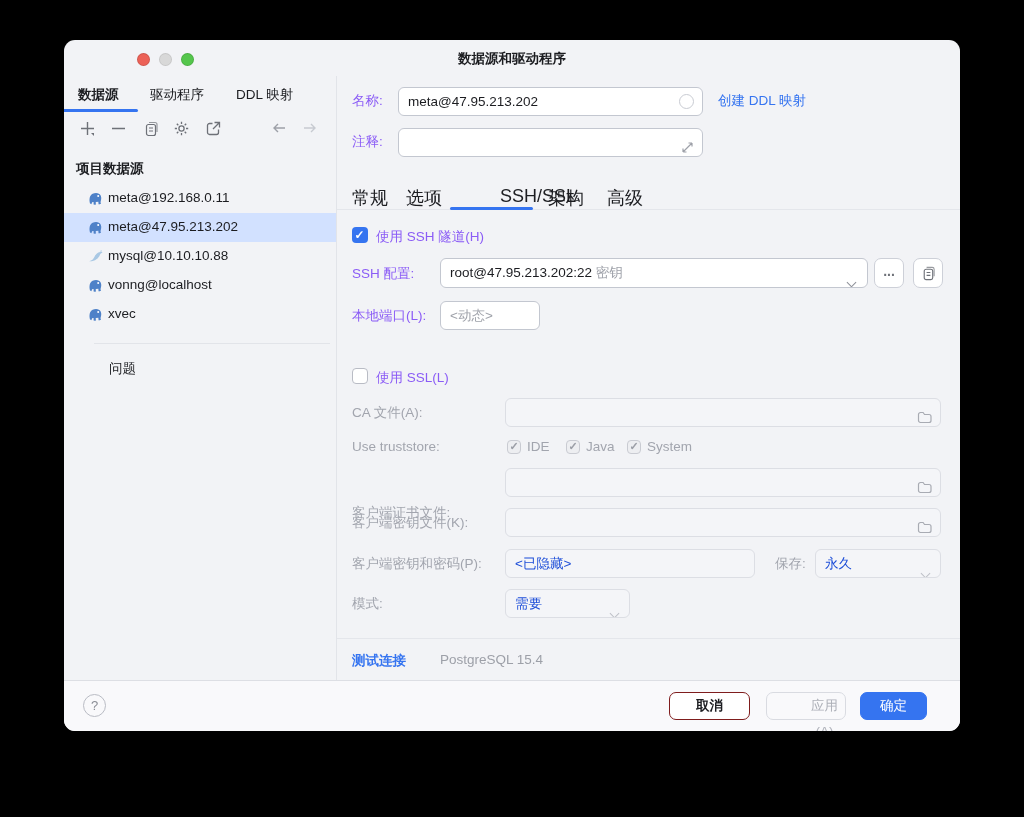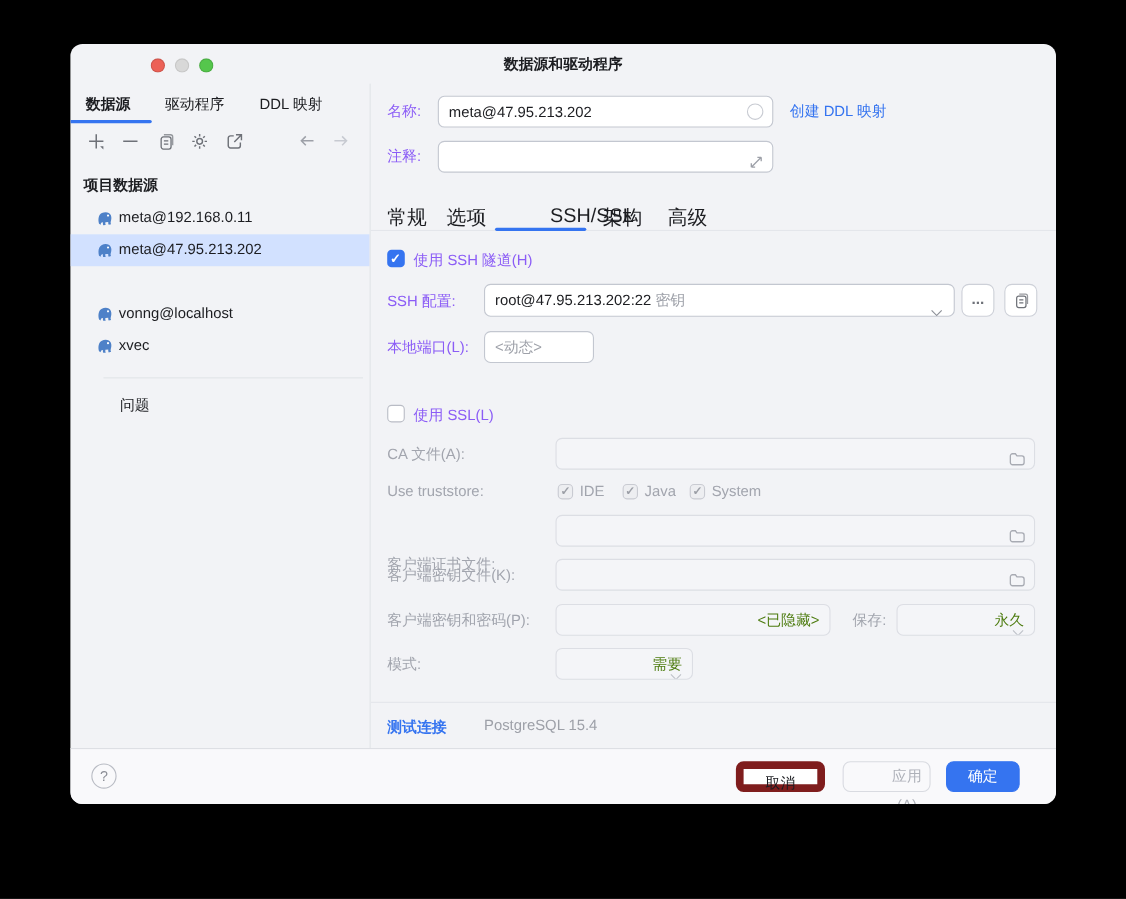--- a/index.html
+++ b/index.html
@@ -33,21 +33,21 @@
   .ds-row .lbl { position:absolute; left:44px; top:6px; font-size:13.5px; color:#1C1D21; }
   .list-div { position:absolute; left:30px; right:6px; top:267px; height:1px; background:#E2E4E9; }
   .problems { position:absolute; left:45px; top:284px; font-size:13.5px; color:#1C1D21; }
   
   .main { position:absolute; left:273px; top:36px; right:0; bottom:51px; }
   .flabel { position:absolute; font-size:13.5px; color:#8b5cf6; white-space:nowrap; }
   .flabel.dis { color:#A2A5AE; }
   .field { position:absolute; height:29px; background:#FFF; border:1px solid #C3C7D0;
            border-radius:6px; font-size:13.5px; color:#1C1D21; line-height:27px;
            padding:0 9px; white-space:nowrap; overflow:hidden; }
-  .field.dis { background:#F4F5F8; border-color:#DCDEE4; color:#4d7c0f;text-align:right; }
+  .field.dis { background:#F4F5F8; border-color:#DCDEE4; color:#1d4ed8; }
   .field .ph { color:#9EA1A9; }
   .ring-icon { position:absolute; right:8px; top:6px; width:15px; height:15px;
                border:1.5px solid #C8CBD2; border-radius:50%; }
   .expand-icon, .chev, .folder-icon { position:absolute; }
   .link { position:absolute; font-size:13.5px; color:#3574F0; cursor:pointer; white-space:nowrap; }
   .form-tab { position:absolute; top:110px; font-size:18px; color:#1C1D21; white-space:nowrap; }
   .form-tab.active { font-weight:400; }
   .tabs-line { position:absolute; left:0; right:0; top:133px; height:1px; background:#E4E6EB; }
   .tab-underline { position:absolute; left:113px; top:131px; width:83px; height:3px;
                    background:#3574F0; border-radius:2px; }
@@ -62,21 +62,21 @@
             border-radius:7px; color:#6E7178; text-align:center; }
   .sec-div { position:absolute; left:0; right:0; top:562px; height:1px; background:#E4E6EB; }
   .driver-info { position:absolute; font-size:13.5px; color:#9DA0A8; }
   
   .footer { position:absolute; left:0; right:0; bottom:0; height:51px; background:#F9F9FB;
             border-top:1px solid #DDDFE4; }
   .help-btn { position:absolute; left:19px; top:13px; width:23px; height:23px; border-radius:50%;
               border:1px solid #B9BCC4; color:#8A8D95; font-size:13px; text-align:center; line-height:21px; }
   .btn { position:absolute; top:11px; height:28px; border-radius:7px; font-size:13.5px;
          text-align:center; line-height:26px; }
-  .btn.cancel { left:605px; width:81px; background:#FFF; border:7px solid #7f1d1d; color:#1C1D21; }
+  .btn.cancel { left:605px; width:81px; background:#FFF; border:1px solid #7f1d1d; color:#1C1D21;font-weight:bold; }
   .btn.apply  { left:702px; width:80px; background:transparent; border:1px solid #D9DBE1; color:#AEB1B9;padding-left:37px; }
   .btn.ok     { left:796px; width:67px; background:#3574F0; border:1px solid #3574F0; color:#FFF; }
   .chevron { display:inline-block; width:7px; height:7px; border-right:1.5px solid #8C8F97;
              border-bottom:1.5px solid #8C8F97; transform:rotate(45deg); }
   .chevron.dis { border-color:#BDC0C7; }
 </style>
 </head>
 <body>
 
 <div class="dialog">
@@ -148,20 +148,29 @@
     </div>
     <div class="ds-row selected" style="top:137px;">
       <span class="dbicon">
         <svg viewBox="0 0 17 17">
             <path fill="#4E81C8" d="M3 13.4C2 9.6 2.4 5.3 5.6 3.7c3-1.5 7-1 8.2 2 .8 2 .4 4-.1 5.6-.3 1-.2 1.8.3 2.5l-2.2.6c-.4-.7-.5-1.5-.4-2.6l-2.6.2c-.2.9-.1 1.7.3 2.6l-2.3.1c-.3-.9-.3-1.7-.2-2.6-1.4 0-2.1.6-2 2.2z"></path>
             <circle cx="11.2" cy="6" r="1" fill="#fff"></circle>
           </svg>
       </span>
       <span class="lbl">meta@47.95.213.202</span>
     </div>
+    <div class="ds-row" style="top:166px;">
+      <span class="dbicon">
+        <svg viewBox="0 0 17 17">
+            <path fill="#A9C8E4" d="M2.2 13.2c2.6-.4 4.3-2.2 5.3-4.4 1-2.3 2.7-4.3 5.6-4.9.9-.2 1.9.1 2.5.9-1.4.3-2.2 1-2.7 2.1-1.3 3.3-5 6.6-10.7 6.3z"></path>
+            <path fill="#A9C8E4" d="M12.6 3.2l1.9-1 .4 1.4z"></path>
+          </svg>
+      </span>
+      <span class="lbl">mysql@10.10.10.88</span>
+    </div>
     <div class="ds-row" style="top:224px;">
       <span class="dbicon">
         <svg viewBox="0 0 17 17">
             <path fill="#4E81C8" d="M3 13.4C2 9.6 2.4 5.3 5.6 3.7c3-1.5 7-1 8.2 2 .8 2 .4 4-.1 5.6-.3 1-.2 1.8.3 2.5l-2.2.6c-.4-.7-.5-1.5-.4-2.6l-2.6.2c-.2.9-.1 1.7.3 2.6l-2.3.1c-.3-.9-.3-1.7-.2-2.6-1.4 0-2.1.6-2 2.2z"></path>
             <circle cx="11.2" cy="6" r="1" fill="#fff"></circle>
           </svg>
       </span>
       <span class="lbl">xvec</span>
     </div>
     <div class="ds-row" style="top:195px;">

